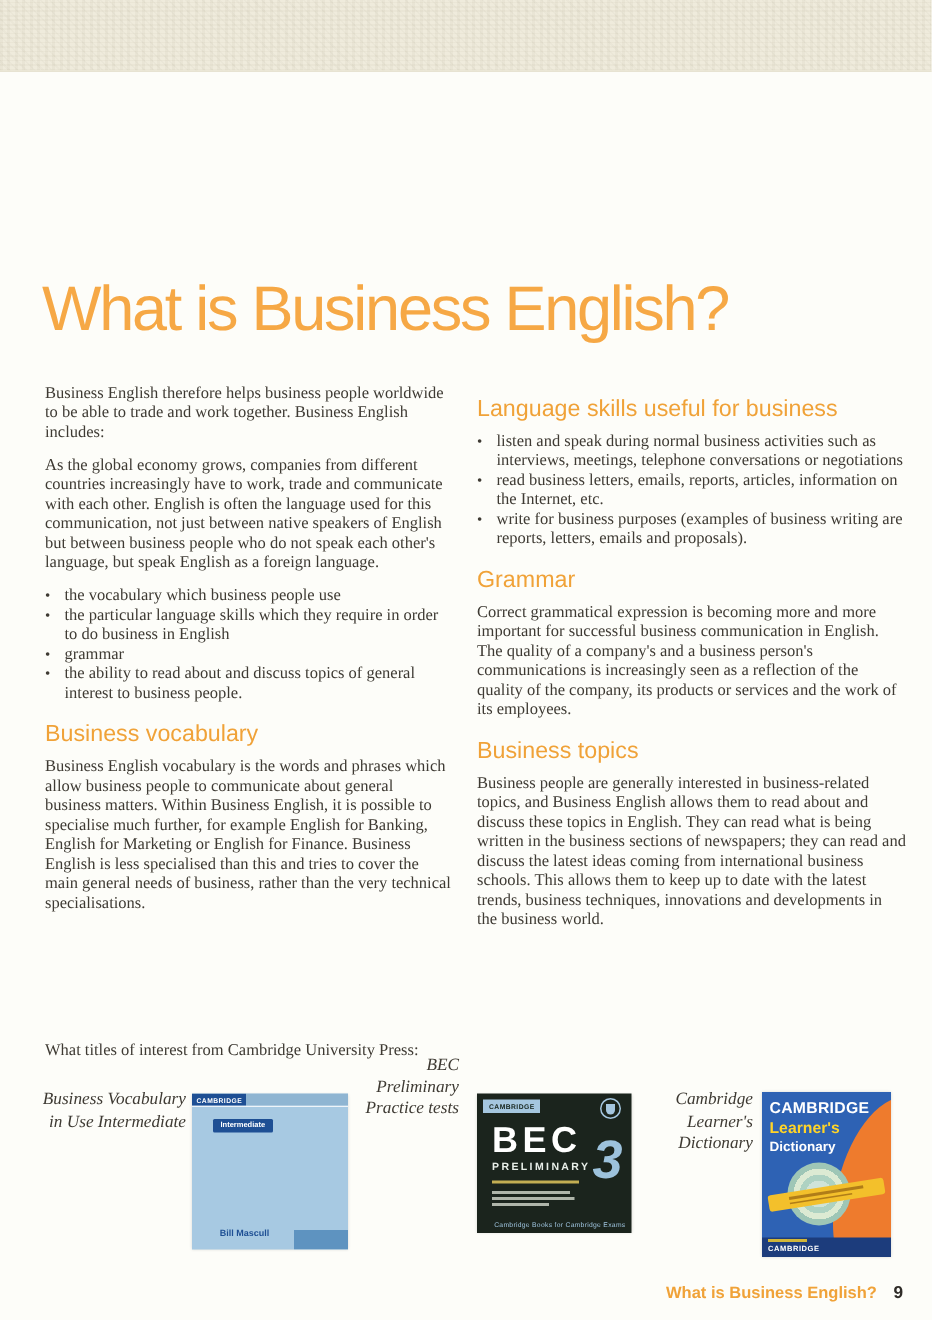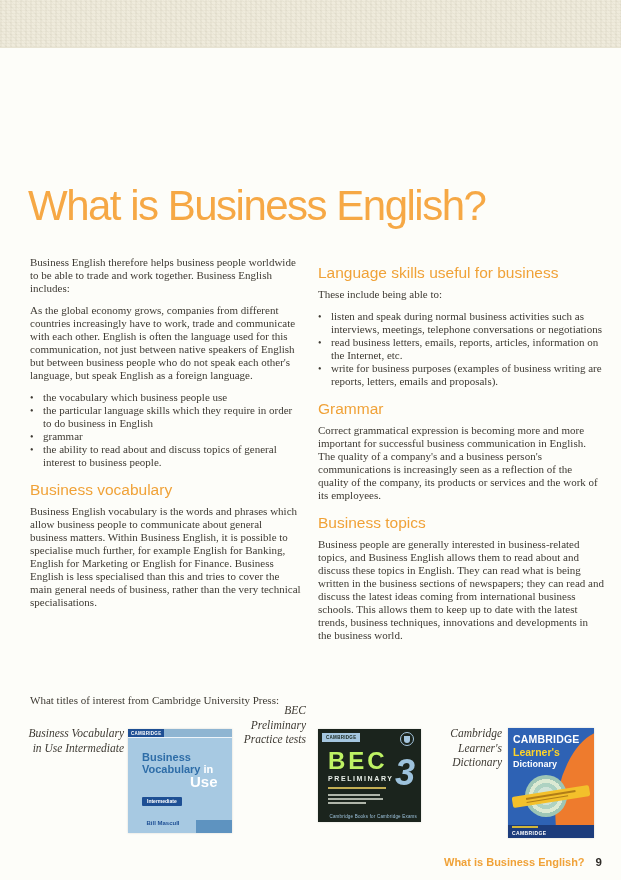--- a/index.html
+++ b/index.html
@@ -67,21 +67,21 @@
   .c1-use { color: #fff; font-size: 15px; line-height: 14px; margin-left: 48px; font-weight: bold; }
   .c1-level { display: inline-block; background: #1e4f94; color: #fff; font-size: 5px; font-weight: bold; padding: 1.5px 5px; margin: 3px 0 0 14px; border-radius: 1px; }
   .c1-author { position: absolute; bottom: 7px; left: 0; width: 70px; text-align: center; color: #1e4f94; font-weight: bold; font-size: 6px; }
   .c1-corner { position: absolute; right: 0; bottom: 0; width: 36px; height: 13px; background: #5e93c0; }
 
   
   .cover-2 { left: 318px; top: 729px; width: 103px; height: 93px; background: #1b241d; font-family: "Liberation Sans", sans-serif; }
   .c2-brand { position: absolute; top: 4px; left: 4px; background: #a5c6df; color: #15231b; font-size: 4.5px; font-weight: bold; padding: 2px 4px; letter-spacing: 0.3px; }
   .c2-crest { position: absolute; top: 3px; right: 7px; width: 14px; height: 14px; border-radius: 50%; border: 1px solid #a5c6df; }
   .c2-crest-inner { position: absolute; top: 3px; left: 3px; width: 6px; height: 7px; background: #a5c6df; border-radius: 0 0 3px 3px; }
-  .c2-title { position: absolute; top: 20px; left: 10px; color: #bef264; font-weight: bold; font-size: 24px; letter-spacing: 3px; line-height: 24px; }
+  .c2-title { position: absolute; top: 20px; left: 10px; color: #ffffff; font-weight: bold; font-size: 24px; letter-spacing: 3px; line-height: 24px; }
   .c2-sub { position: absolute; top: 46px; left: 10px; color: #e8eee8; font-weight: bold; font-size: 7px; letter-spacing: 1.6px; }
   .c2-num { position: absolute; top: 26px; right: 6px; color: #9dc2dc; font-size: 36px; font-style: italic; font-weight: bold; line-height: 36px; }
   .c2-bar { position: absolute; left: 10px; height: 2px; background: rgba(225,230,218,0.75); }
   .c2-bar.y { background: rgba(214,190,90,0.9); }
   .c2-tagline { position: absolute; bottom: 3px; right: 4px; color: #9dc2dc; font-size: 4.5px; letter-spacing: 0.2px; }
 
   
   .cover-3 { left: 508px; top: 728px; width: 86px; height: 110px; background: #2e62b4; font-family: "Liberation Sans", sans-serif; }
   .c3-orange { position: absolute; right: -30px; top: 2px; width: 66px; height: 130px; background: #ee7b2d; border-radius: 50%; transform: rotate(14deg); }
   .c3-text { position: relative; z-index: 2; }
@@ -127,21 +127,20 @@
         <span class="dot">•</span>
         <span>the ability to read about and discuss topics of general interest to business people.</span>
       </li>
   </ul>
   <h2 class="sub-heading">Business vocabulary</h2>
   <p class="body-p">Business English vocabulary is the words and phrases which allow business people to communicate about general business matters. Within Business English, it is possible to specialise much further, for example English for Banking, English for Marketing or English for Finance. Business English is less specialised than this and tries to cover the main general needs of business, rather than the very technical specialisations.</p>
 </div>
 
 <div class="col col-right">
   <h2 class="sub-heading first">Language skills useful for business</h2>
-  <p class="body-p">These include being able to:</p>
   <ul class="bullets">
     <li>
         <span class="dot">•</span>
         <span>listen and speak during normal business activities such as interviews, meetings, telephone conversations or negotiations</span>
       </li>
     <li>
         <span class="dot">•</span>
         <span>read business letters, emails, reports, articles, information on the Internet, etc.</span>
       </li>
     <li>
@@ -162,25 +161,20 @@
 <div class="book-label label-2">BEC Preliminary
 Practice tests</div>
 <div class="book-label label-3">Cambridge
 Learner's
 Dictionary</div>
 
 <div class="cover cover-1">
   <div class="c1-topbar">
     <span class="c1-brand">CAMBRIDGE</span>
     <span class="c1-topbar-rest"></span>
-  </div>
-  <div class="c1-title">
-    <div class="c1-t1">Business</div>
-    <div class="c1-t2"><span>Vocabulary</span> <span class="c1-in">in</span></div>
-    <div class="c1-use">Use</div>
   </div>
   <span class="c1-level">Intermediate</span>
   <div class="c1-author">Bill Mascull</div>
   <div class="c1-corner"></div>
 </div>
 
 <div class="cover cover-2">
   <span class="c2-brand">CAMBRIDGE</span>
   <div class="c2-crest">
       <div class="c2-crest-inner"></div>

